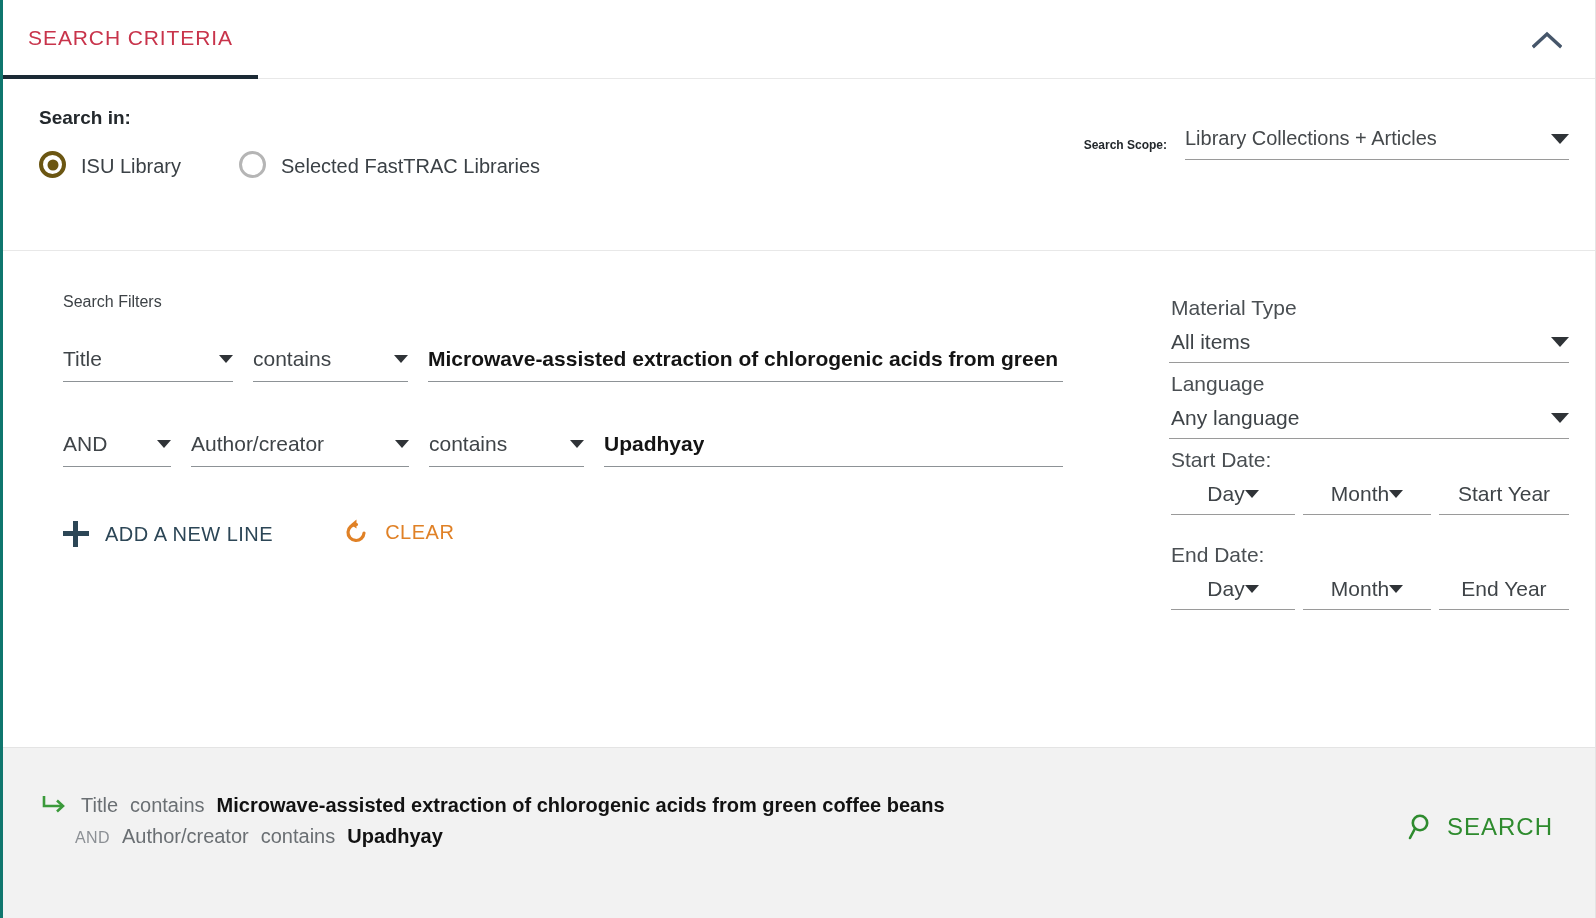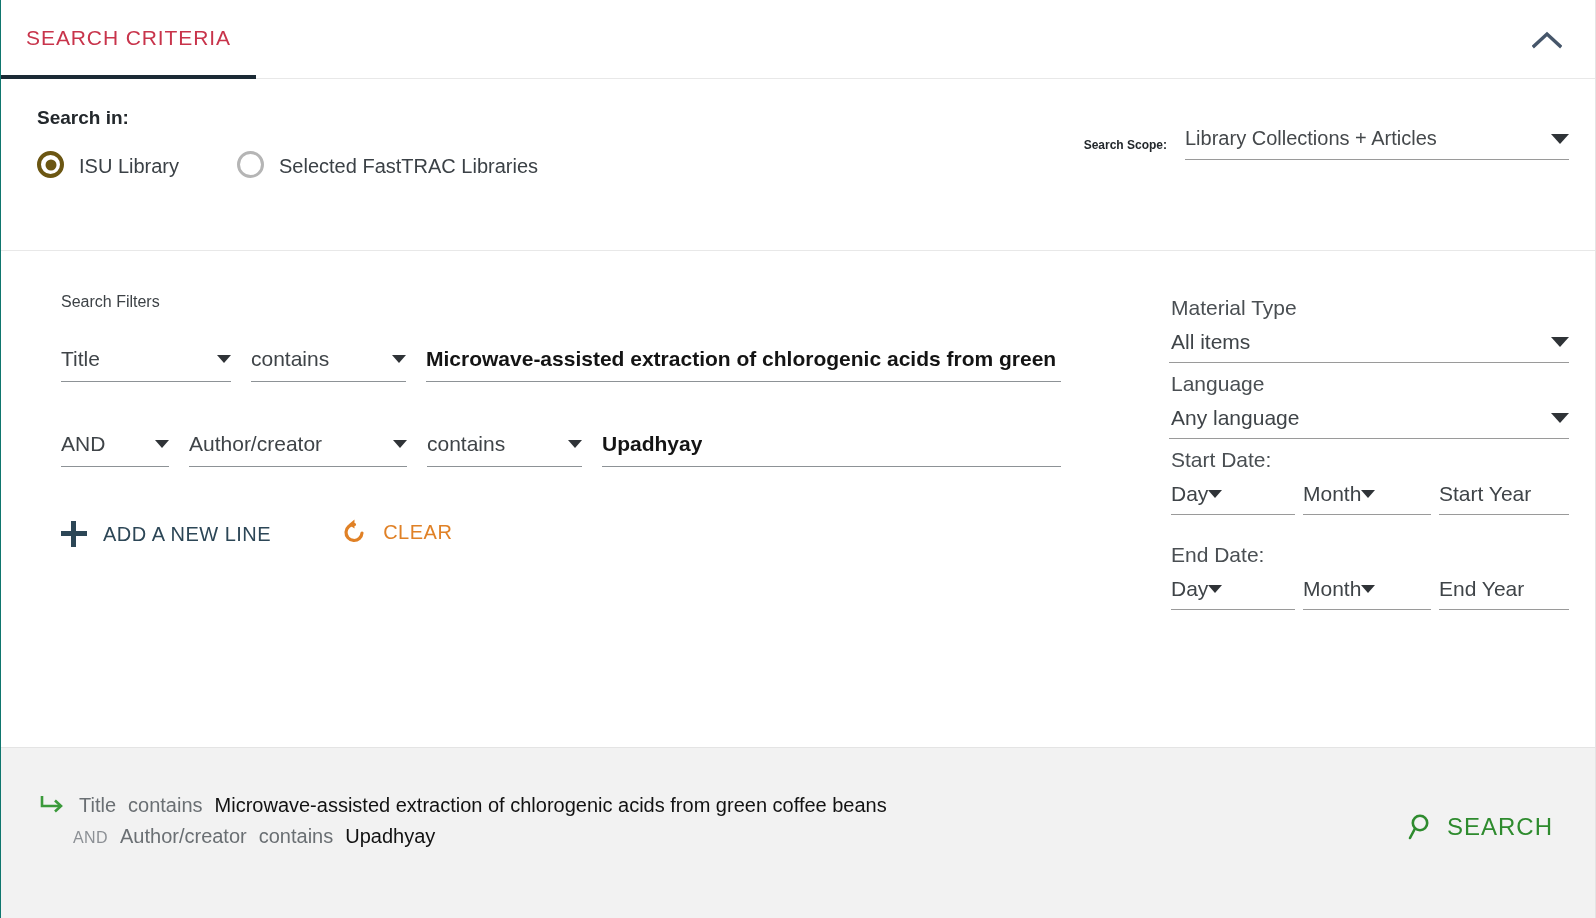--- a/index.html
+++ b/index.html
@@ -7,21 +7,21 @@
     margin: 0; padding: 0;
     background: #ffffff;
     font-family: "Liberation Sans", sans-serif;
   }
   .screen {
     width: 1596px;
     height: 918px;
     position: relative;
     background: #ffffff;
     overflow: hidden;
-    border-left: 1px solid #0f766e;
+    border-left: 3px solid #0f766e;
     border-right: 1px solid #e4e4e4;
   }
 
   
   .tab-header {
     position: relative;
     height: 79px;
     background: #fff;
     border-bottom: 1px solid #e8e8e8;
   }
@@ -262,21 +262,21 @@
   .date-row {
     display: flex;
     align-items: flex-end;
     padding-left: 2px;
   }
   .date-part {
     border-bottom: 1px solid #9a9a9a;
     padding-bottom: 8px;
     display: flex;
     align-items: center;
-    justify-content: flex-start;
+    justify-content: center;
     cursor: pointer;
   }
   .d-day   { width: 124px; margin-right: 8px; }
   .d-month { width: 128px; margin-right: 8px; }
   .d-year  { flex: 1; cursor: text; }
   .d-year .fld-text { color: #a4a8ab; }
   .date-part .fld-text { font-size: 21px; color: #3f4448; }
 
   
   .footer {
@@ -304,21 +304,21 @@
     white-space: nowrap;
   }
   .sum-bool {
     font-size: 16px;
     color: #8c9095;
     margin-right: 12px;
     letter-spacing: 0.4px;
   }
   .sum-val {
     font-size: 20px;
-    font-weight: normal;
+    font-weight: bold;
     color: #121212;
   }
   .search-btn {
     position: absolute;
     right: 42px;
     top: 64px;
     display: flex;
     align-items: center;
     cursor: pointer;
     background: none; border: none; padding: 0;

